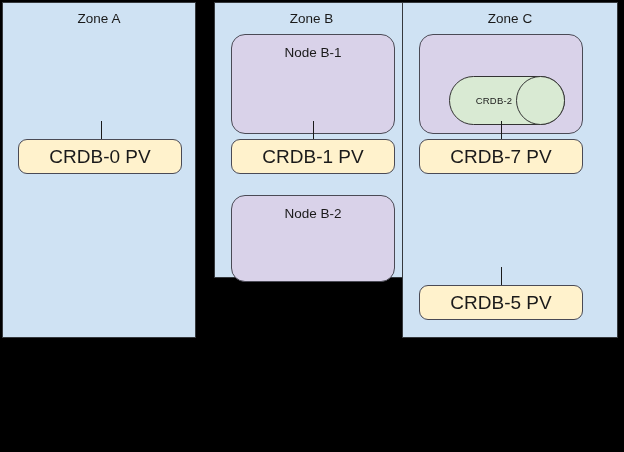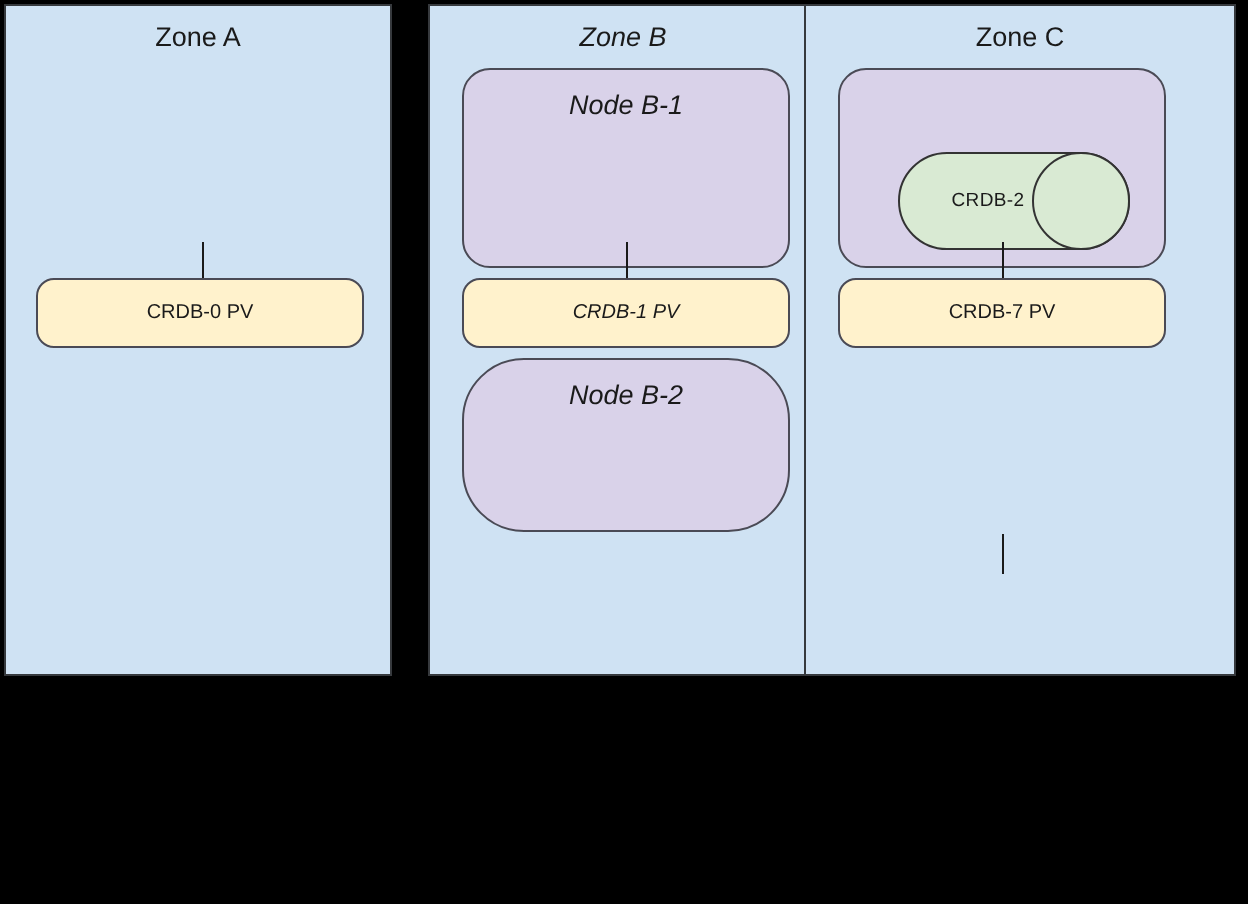--- a/index.html
+++ b/index.html
@@ -52,21 +52,21 @@
     position: absolute;
     background: #fff2cc;
     border: 1px solid #4a4a55;
     border-radius: 9px;
     box-sizing: border-box;
     display: flex;
     align-items: center;
     justify-content: center;
   }
   .pv-label {
-    font-size: 10px;
+    font-size: 19px;
     color: #1a1a1a;
     line-height: 16px;
   }
   .cyl {
     position: absolute;
   }
   .cyl svg {
     display: block;
     overflow: visible;
   }
@@ -101,35 +101,35 @@
     <div class="zone-title">Zone A</div>
 
 
     <div class="conn" style="left:98px; top:118px; height:20px;"></div>
 
     <div class="pv" style="left:15px; top:136px; width:164px; height:35px;">
       <span class="pv-label">CRDB-0 PV</span>
     </div>
   </div>
 
-  <div class="zone" style="left:214px; top:2px; width:195px; height:336px;font-style:italic;">
+  <div class="zone" style="left:214px; top:2px; width:195px; height:276px;">
     <div class="zone-title">Zone B</div>
 
     <div class="node" style="left:16px; top:31px; width:164px; height:100px;">
       <div class="node-title">Node B-1</div>
 
     </div>
 
     <div class="conn" style="left:98px; top:118px; height:20px;"></div>
 
     <div class="pv" style="left:16px; top:136px; width:164px; height:35px;">
       <span class="pv-label">CRDB-1 PV</span>
     </div>
 
-    <div class="node" style="left:16px; top:176px; width:164px; height:87px;border-radius:31px;">
+    <div class="node" style="left:16px; top:192px; width:164px; height:87px;">
       <div class="node-title">Node B-2</div>
     </div>
   </div>
 
   <div class="zone" style="left:402px; top:2px; width:216px; height:336px;">
     <div class="zone-title">Zone C</div>
 
     <div class="node" style="left:16px; top:31px; width:164px; height:100px;">
 
       <div class="cyl" style="left:29px; top:41px; width:116px; height:49px;">
@@ -143,15 +143,18 @@
 
     <div class="conn" style="left:98px; top:118px; height:20px;"></div>
 
     <div class="pv" style="left:16px; top:136px; width:164px; height:35px;">
       <span class="pv-label">CRDB-7 PV</span>
     </div>
 
 
     <div class="conn" style="left:98px; top:264px; height:20px;"></div>
 
+    <div class="pv" style="left:16px; top:282px; width:164px; height:35px;">
+      <span class="pv-label">CRDB-5 PV</span>
+    </div>
   </div>
 
 </div>
 
 </body></html>

